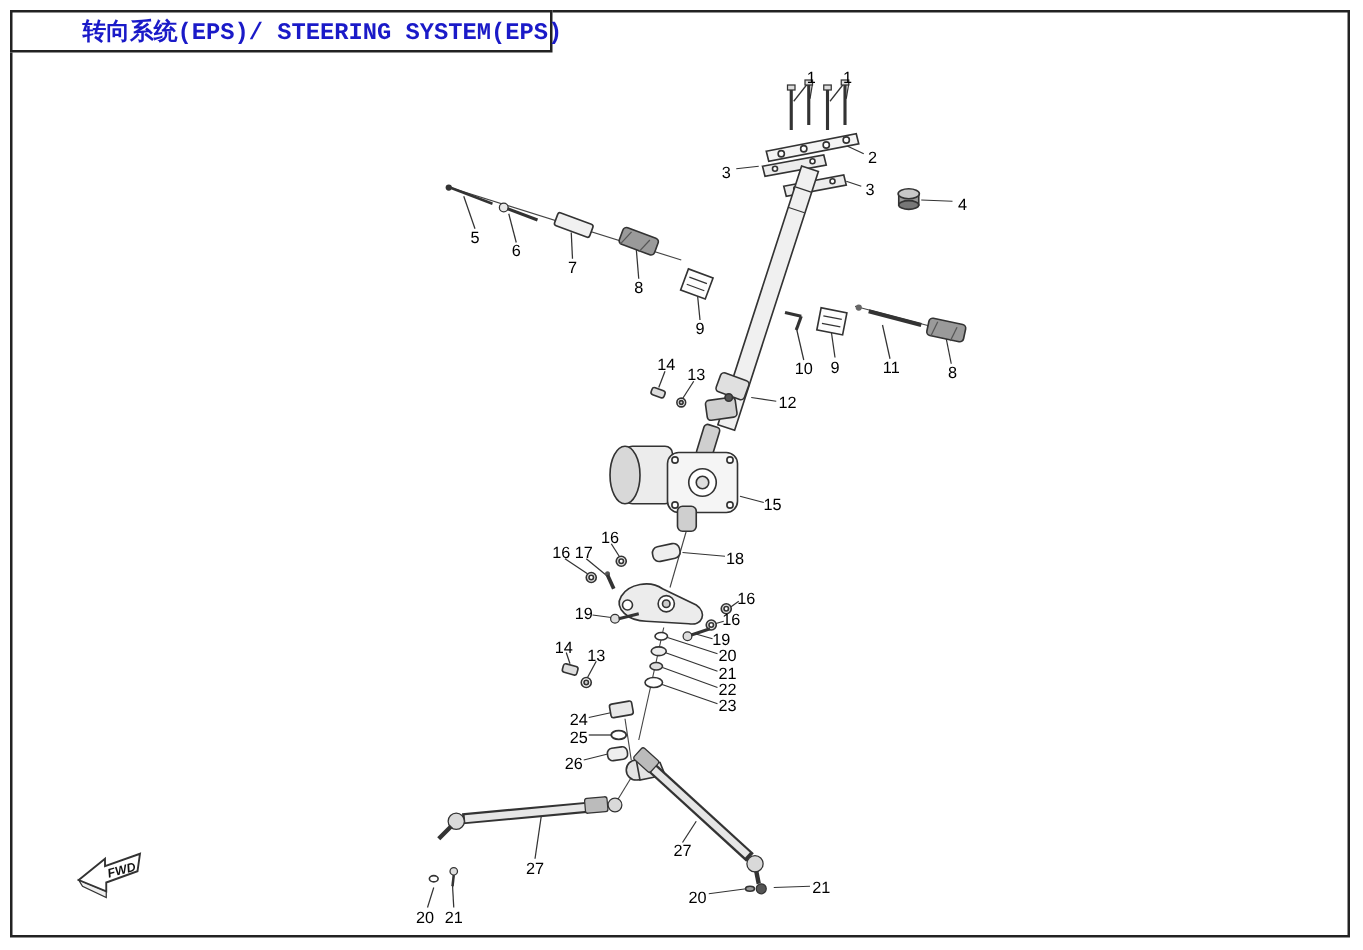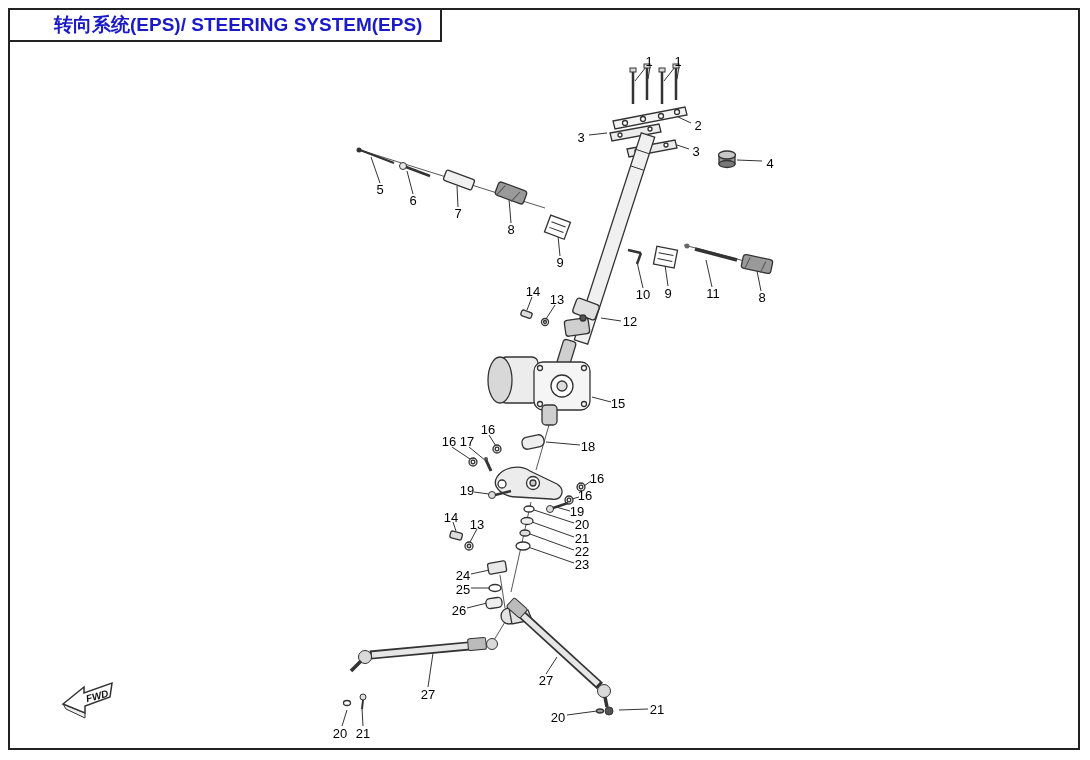--- a/index.html
+++ b/index.html
@@ -1,18 +1,18 @@
 <!DOCTYPE html>
 <html><head>
 <meta charset="utf-8">
 <style>
   html,body{margin:0;padding:0;background:#fff;}
   body{width:1090px;height:760px;position:relative;font-family:"Liberation Sans",sans-serif;overflow:hidden;}
   .page-border{position:absolute;left:8px;top:8px;width:1072px;height:742px;border:2px solid #222;box-sizing:border-box;}
-  .title-box{position:absolute;left:8px;top:8px;width:434px;height:34px;border:2px solid #222;box-sizing:border-box;background:#fff;display:flex;align-items:center;padding-left:44px;}
+  .title-box{position:absolute;left:8px;top:8px;width:434px;height:34px;border:2px solid #222;box-sizing:border-box;background:#fff;display:flex;align-items:center;padding-left:56px;font-family:Liberation Mono, monospace;}
   .title-text{color:#1a1ac8;font-weight:bold;font-size:19px;white-space:nowrap;}
   svg{position:absolute;left:0;top:0;}
   .callout{font-size:13px;fill:#000;}
   .leader{stroke:#333;stroke-width:1;fill:none;}
   .axis{stroke:#444;stroke-width:0.9;fill:none;}
   .part{stroke:#333;stroke-width:1.3;}
 </style>
 </head>
 <body>
 

